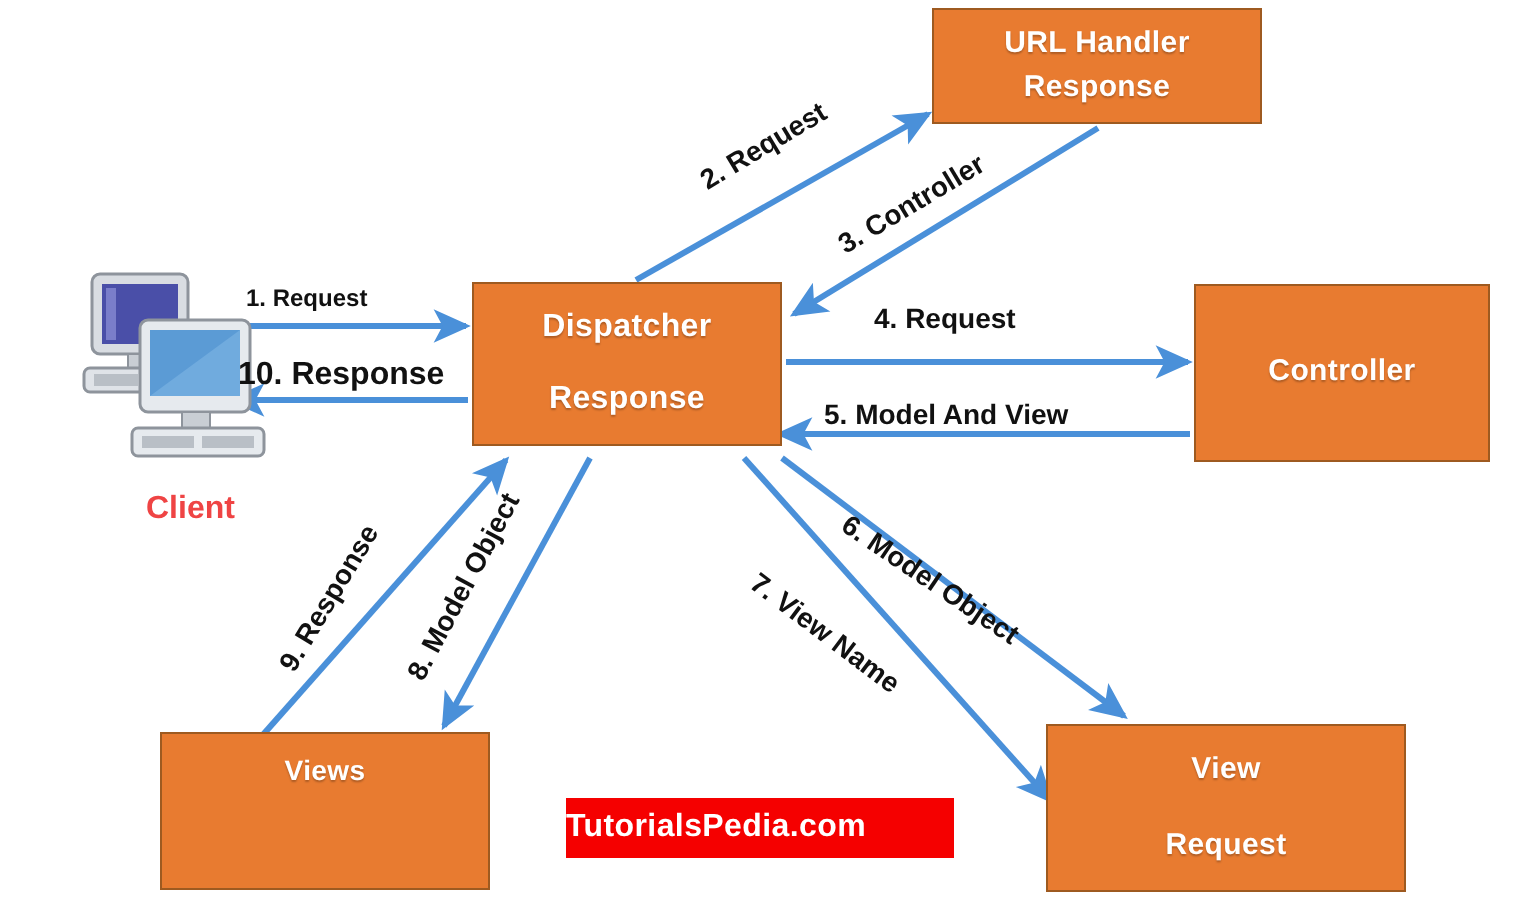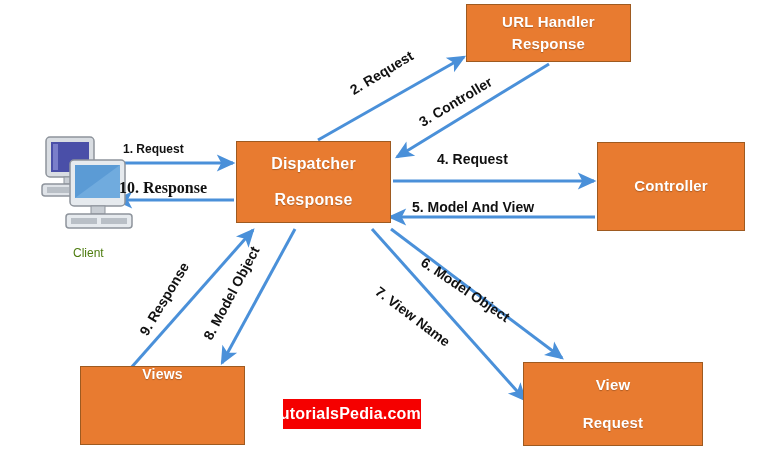--- a/index.html
+++ b/index.html
@@ -13,44 +13,44 @@
         align-items:center;justify-content:center;font-weight:600;}
   .node span{display:block;line-height:1.1;letter-spacing:.2px;
              text-shadow:0 1px 1px rgba(0,0,0,.25);}
 
   #node-url{left:466px;top:4px;width:165px;height:58px;font-size:15px;}
   #node-url span:first-child{margin-bottom:5px;}
   #node-dispatcher{left:236px;top:141px;width:155px;height:82px;font-size:16px;}
   #node-dispatcher span:first-child{margin-bottom:18px;}
   #node-controller{left:597px;top:142px;width:148px;height:89px;font-size:15px;}
   #node-views{left:80px;top:366px;width:165px;height:79px;font-size:14px;
-              justify-content:flex-start;}
+              justify-content:flex-start;padding-top:11px;}
   #node-resolver{left:523px;top:362px;width:180px;height:84px;font-size:15px;}
   #node-resolver span:first-child{margin-bottom:22px;}
 
   .elabel{position:absolute;color:#111111;font-weight:bold;white-space:nowrap;
           font-family:"Liberation Sans",sans-serif;}
 
   #lbl1{left:123px;top:142px;font-size:12px;}
-  #lbl10{left:119px;top:179px;font-size:16px;font-family:Liberation Serif, serif;}
+  #lbl10{left:119px;top:179px;font-size:16px;}
   #lbl4{left:437px;top:151px;font-size:14px;text-align:center;}
   #lbl5{left:412px;top:199px;font-size:14px;}
   #lbl2{left:347px;top:84px;font-size:14px;transform:rotate(-31deg);transform-origin:left top;}
   #lbl3{left:416px;top:116px;font-size:14px;transform:rotate(-31deg);transform-origin:left top;}
   #lbl9{left:136px;top:330px;font-size:14px;transform:rotate(-59deg);transform-origin:left top;}
   #lbl8{left:200px;top:335px;font-size:14px;transform:rotate(-62deg);transform-origin:left top;}
   #lbl6{left:427px;top:254px;font-size:14px;transform:rotate(34deg);transform-origin:left top;}
   #lbl7{left:382px;top:283px;font-size:14px;transform:rotate(37deg);transform-origin:left top;}
 
-  #client-label{position:absolute;left:73px;top:246px;font-size:12px;font-weight:normal;color:#4d7c0f;}
+  #client-label{position:absolute;left:73px;top:246px;font-size:16px;font-weight:bold;color:#ef4444;}
 
   #client-icon{position:absolute;left:40px;top:133px;width:105px;height:105px;}
 
-  #brand{position:absolute;left:283px;top:399px;width:138px;height:30px;background:#F50000;
-         display:flex;align-items:center;justify-content:flex-end;}
+  #brand{position:absolute;left:283px;top:399px;width:194px;height:30px;background:#F50000;
+         display:flex;align-items:center;justify-content:flex-start;}
   #brand span{color:#ffffff;font-size:16px;font-weight:bold;letter-spacing:.2px;}
 </style>
 </head>
 <body>
 
 <div id="stage">
 
   <svg id="wires" viewBox="0 0 768 454" xmlns="http://www.w3.org/2000/svg">
     <defs>
       <marker id="ah" markerWidth="7" markerHeight="7" refX="5.6" refY="3" orient="auto" markerUnits="strokeWidth">

